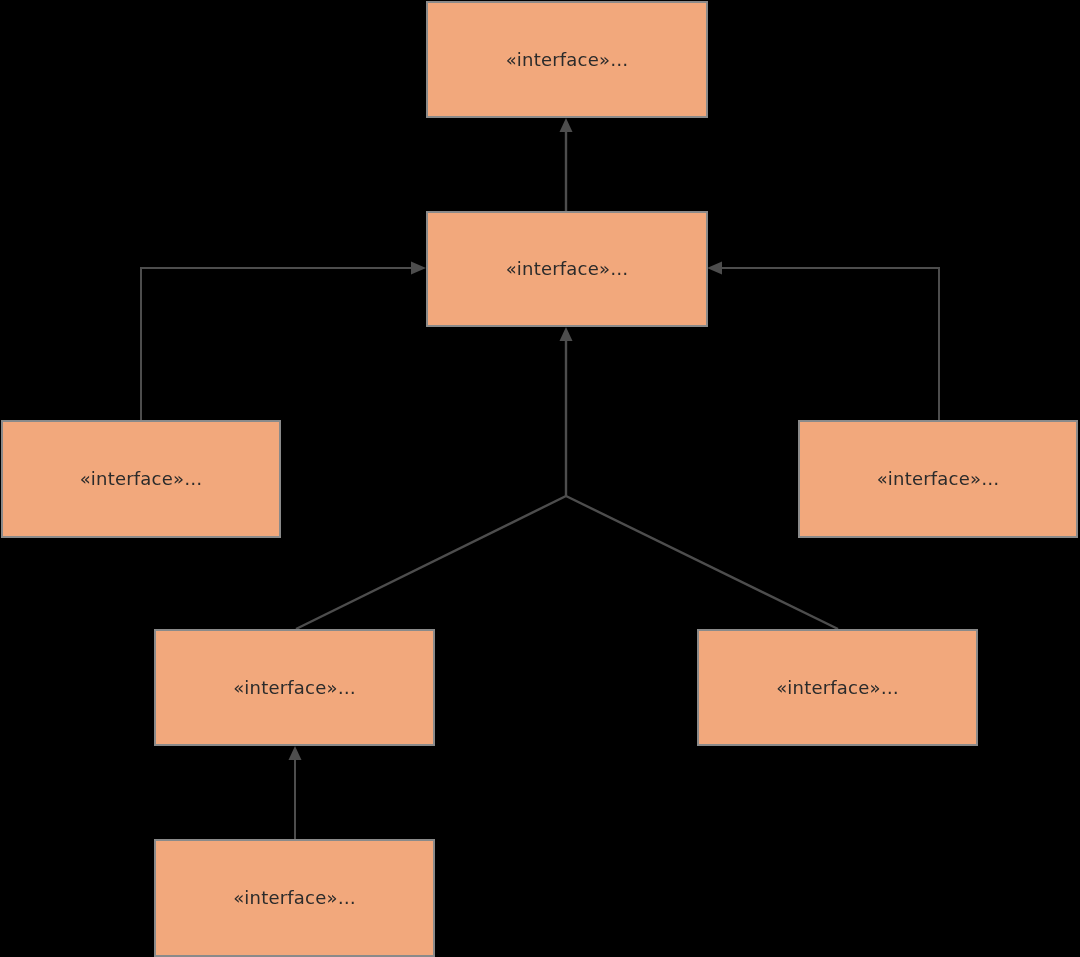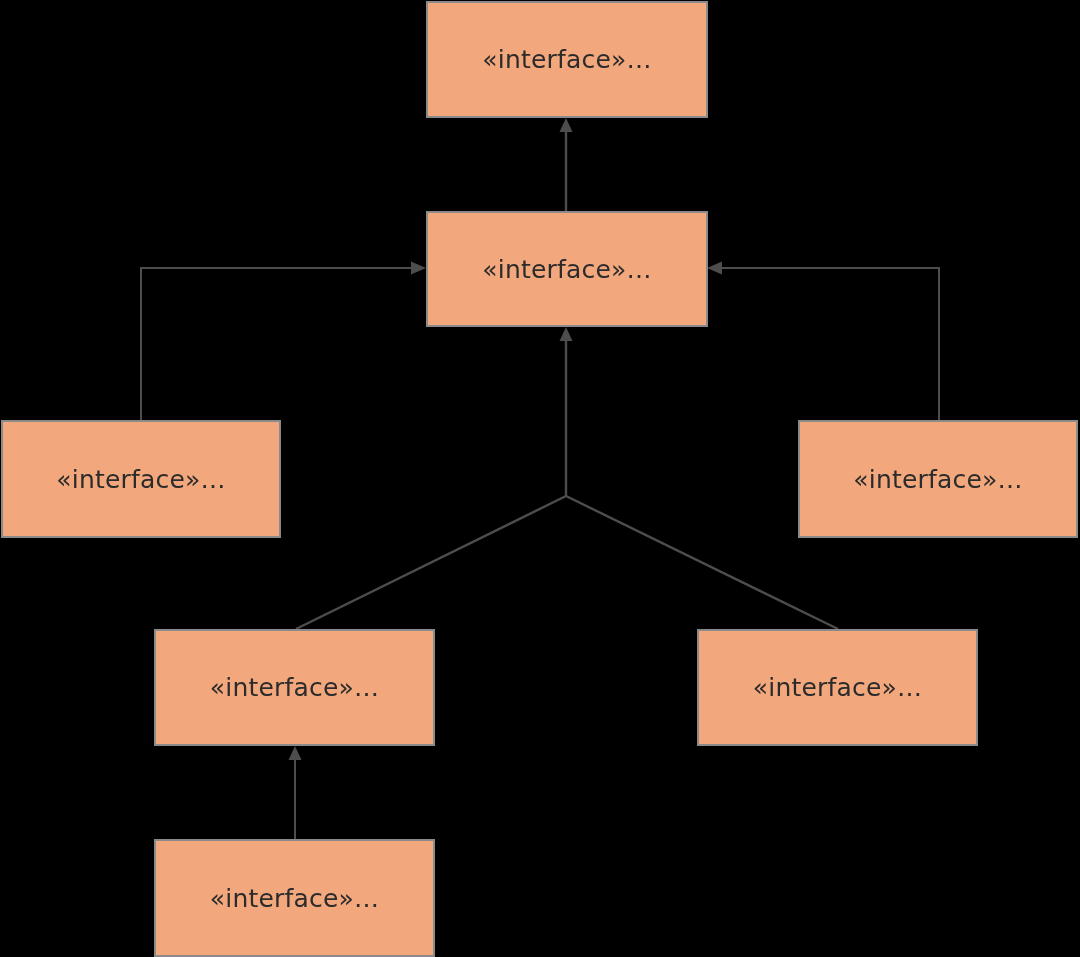--- a/index.html
+++ b/index.html
@@ -27,21 +27,21 @@
     box-sizing: border-box;
     background: #F2A87C;
     border: 2px solid #8A8A8A;
     display: flex;
     align-items: center;
     justify-content: center;
     z-index: 2;
   }
   .uml-node-label {
     color: #2B2B2B;
-    font-size: 25px;
+    font-size: 18px;
     line-height: 1;
     letter-spacing: 0.2px;
     white-space: nowrap;
     font-family: "DejaVu Sans", "Liberation Sans", sans-serif;
   }
 </style>
 </head>
 <body>
 
 <div id="diagram-canvas" style="background: rgb(0, 0, 0);">

